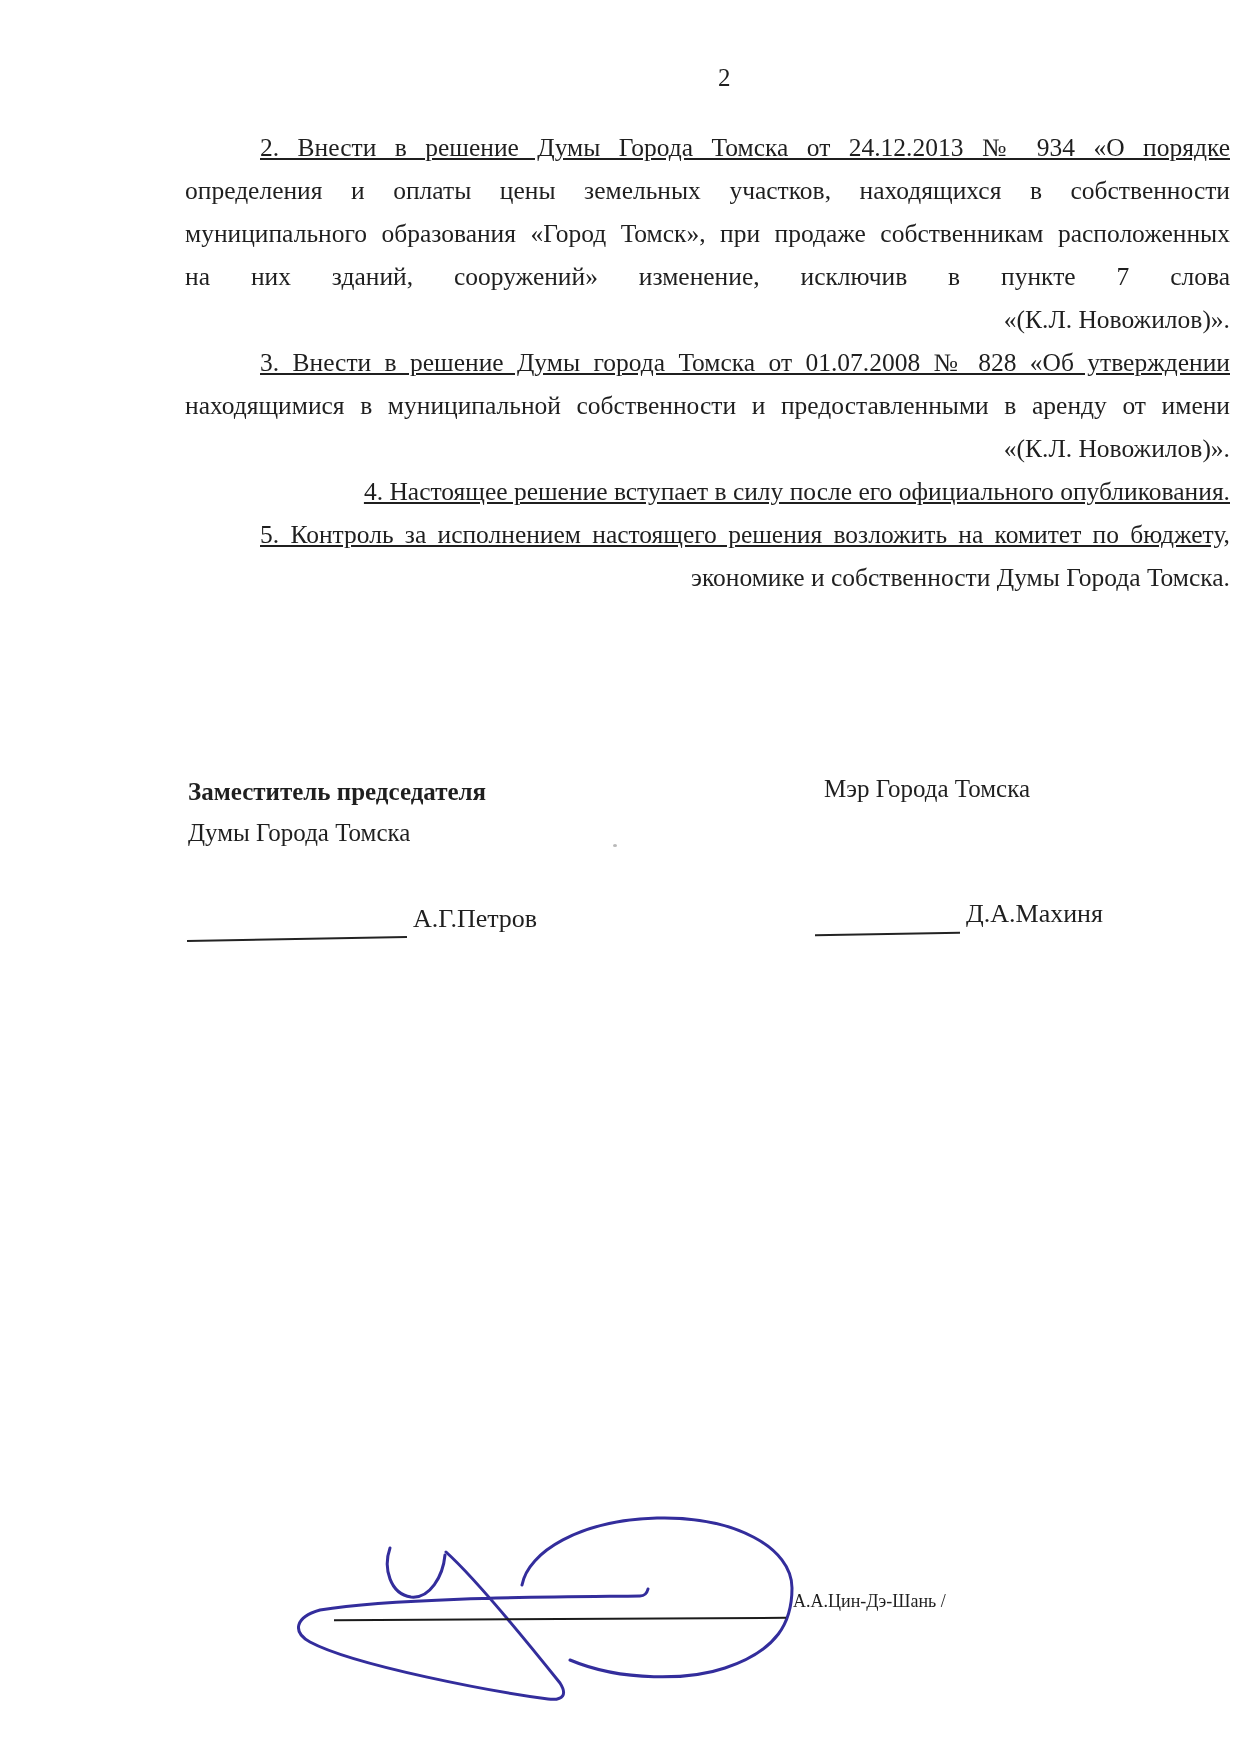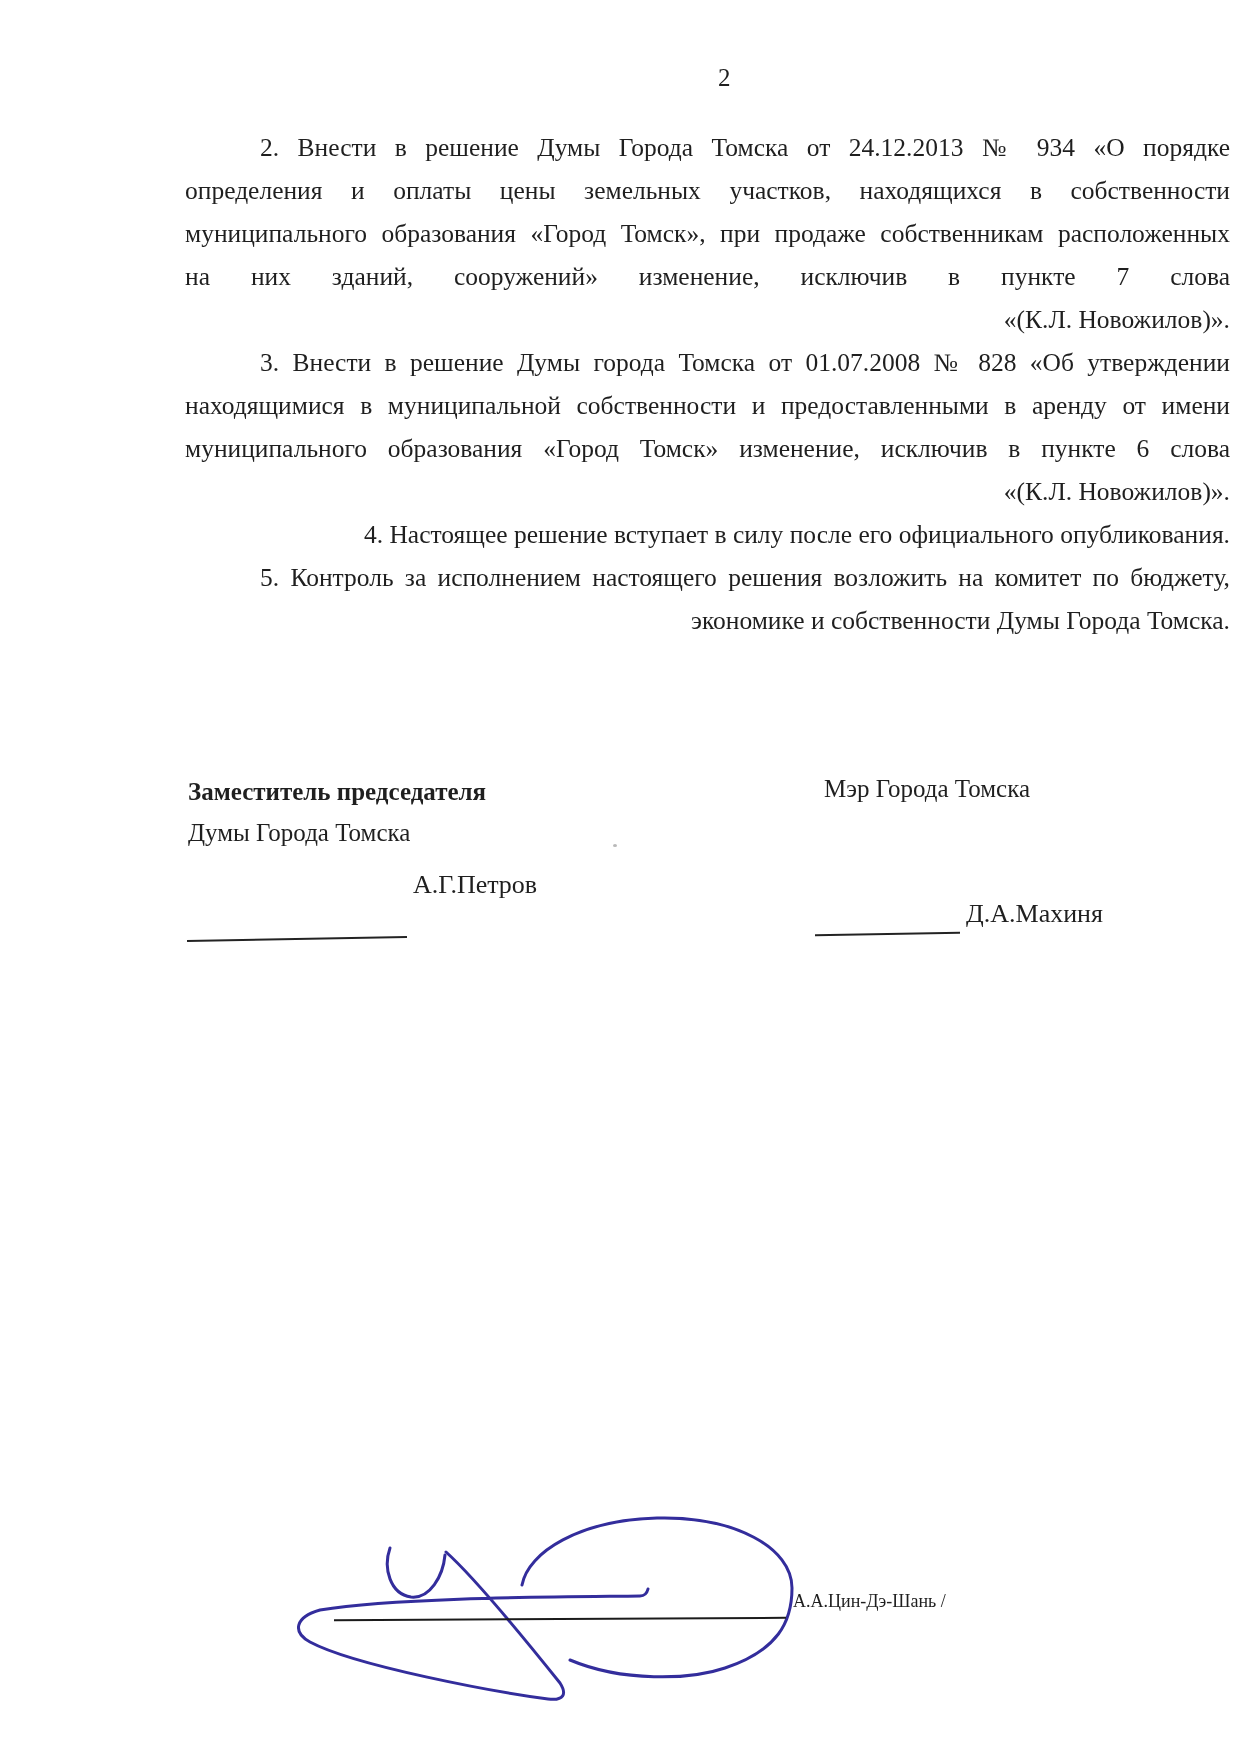--- a/index.html
+++ b/index.html
@@ -21,21 +21,21 @@
     font-size:25.5px;line-height:43px;
   }
   .line{
     height:43px;overflow:hidden;
     text-align:right;
   }
   .just{
     text-align:justify;
     text-align-last:justify;
   }
-  .indent{ text-indent:75px; }
+  .indent{ text-indent:75px;text-decoration:underline; }
   .sig-label{
     position:absolute;font-size:25px;line-height:1.2;white-space:nowrap;
   }
   .sig-name{
     position:absolute;font-size:26px;line-height:1.2;white-space:nowrap;
   }
   .sig-line{
     position:absolute;height:2px;background:#232323;
   }
   .sig-line.left{ left:187px;top:938px;width:220px;transform:rotate(-1.1deg); }
@@ -64,35 +64,34 @@
   <div class="page-number">2</div>
 
   <div class="body-text">
     <div class="line just indent">2. Внести в решение Думы Города Томска от 24.12.2013 № 934 «О порядке</div>
     <div class="line just">определения и оплаты цены земельных участков, находящихся в собственности</div>
     <div class="line just">муниципального образования «Город Томск», при продаже собственникам расположенных</div>
     <div class="line just">на них зданий, сооружений» изменение, исключив в пункте 7 слова</div>
     <div class="line">«(К.Л. Новожилов)».</div>
     <div class="line just indent">3. Внести в решение Думы города Томска от 01.07.2008 № 828 «Об утверждении</div>
     <div class="line just">находящимися в муниципальной собственности и предоставленными в аренду от имени</div>
-    <div class="line just">муниципального образования «Город Томск» изменение, исключив в пункте 6 слова</div>
     <div class="line">«(К.Л. Новожилов)».</div>
     <div class="line indent">4. Настоящее решение вступает в силу после его официального опубликования.</div>
     <div class="line just indent">5. Контроль за исполнением настоящего решения возложить на комитет по бюджету,</div>
     <div class="line">экономике и собственности Думы Города Томска.</div>
   </div>
 
   <div class="sig-label" style="left:188px;top:777px;font-weight:bold;">Заместитель председателя</div>
   <div class="sig-label" style="left:188px;top:818px;">Думы Города Томска</div>
   <div class="sig-label" style="left:815px;top:774px;margin-left:9px;">Мэр Города Томска</div>
 
   <div class="speck"></div>
 
   <div class="sig-line left"></div>
-  <div class="sig-name" style="left:413px;top:869px;">А.Г.Петров</div>
+  <div class="sig-name" style="left:413px;top:903px;">А.Г.Петров</div>
 
   <div class="sig-line right"></div>
   <div class="sig-name" style="left:966px;top:898px;">Д.А.Махиня</div>
 
   <svg class="signature-svg" viewBox="0 0 540 285">
 
     <path d="M 120,83 C 113,103 120,129 141,132 C 160,134 173,111 175,90" fill="none" stroke="#332d9c" stroke-width="3" stroke-linecap="round"></path>
 
     <path d="M 176,87 C 205,113 262,183 290,218 C 297,229 294,236 278,234 C 225,227 85,201 40,177 C 22,167 25,152 50,145 C 130,132 290,132 370,131 C 374,131 377,128 378,124" fill="none" stroke="#332d9c" stroke-width="3" stroke-linecap="round"></path>
 

